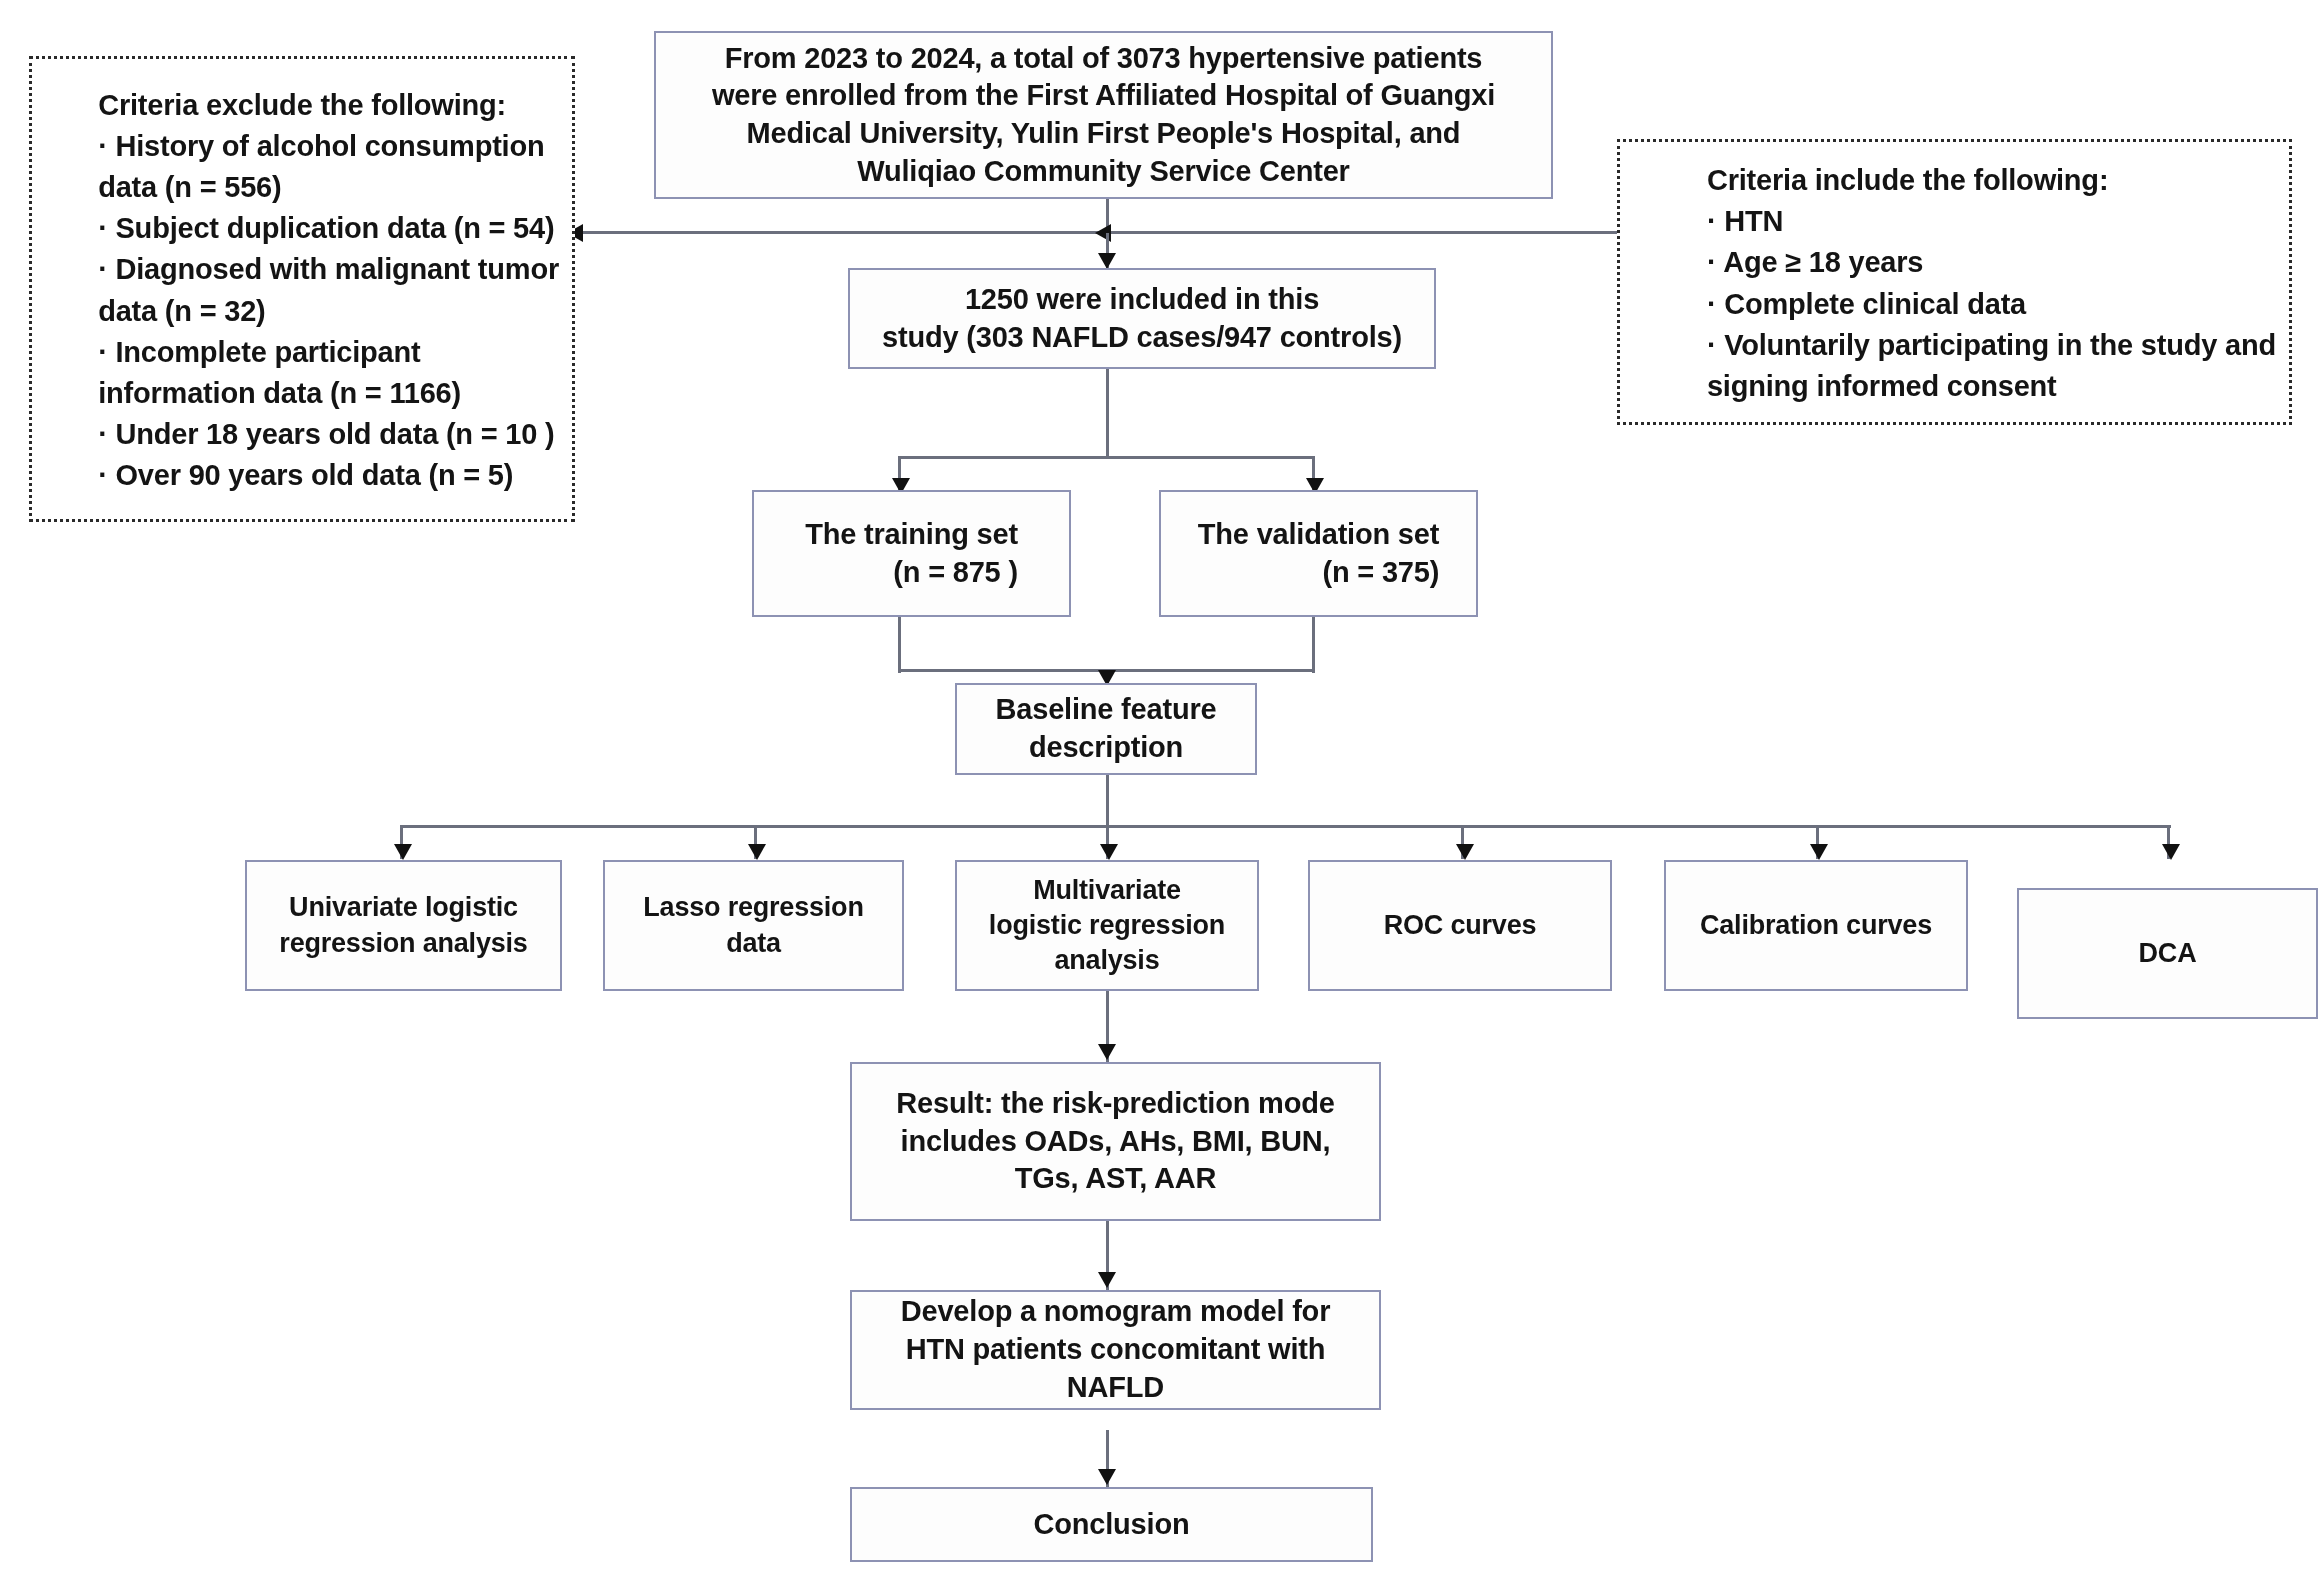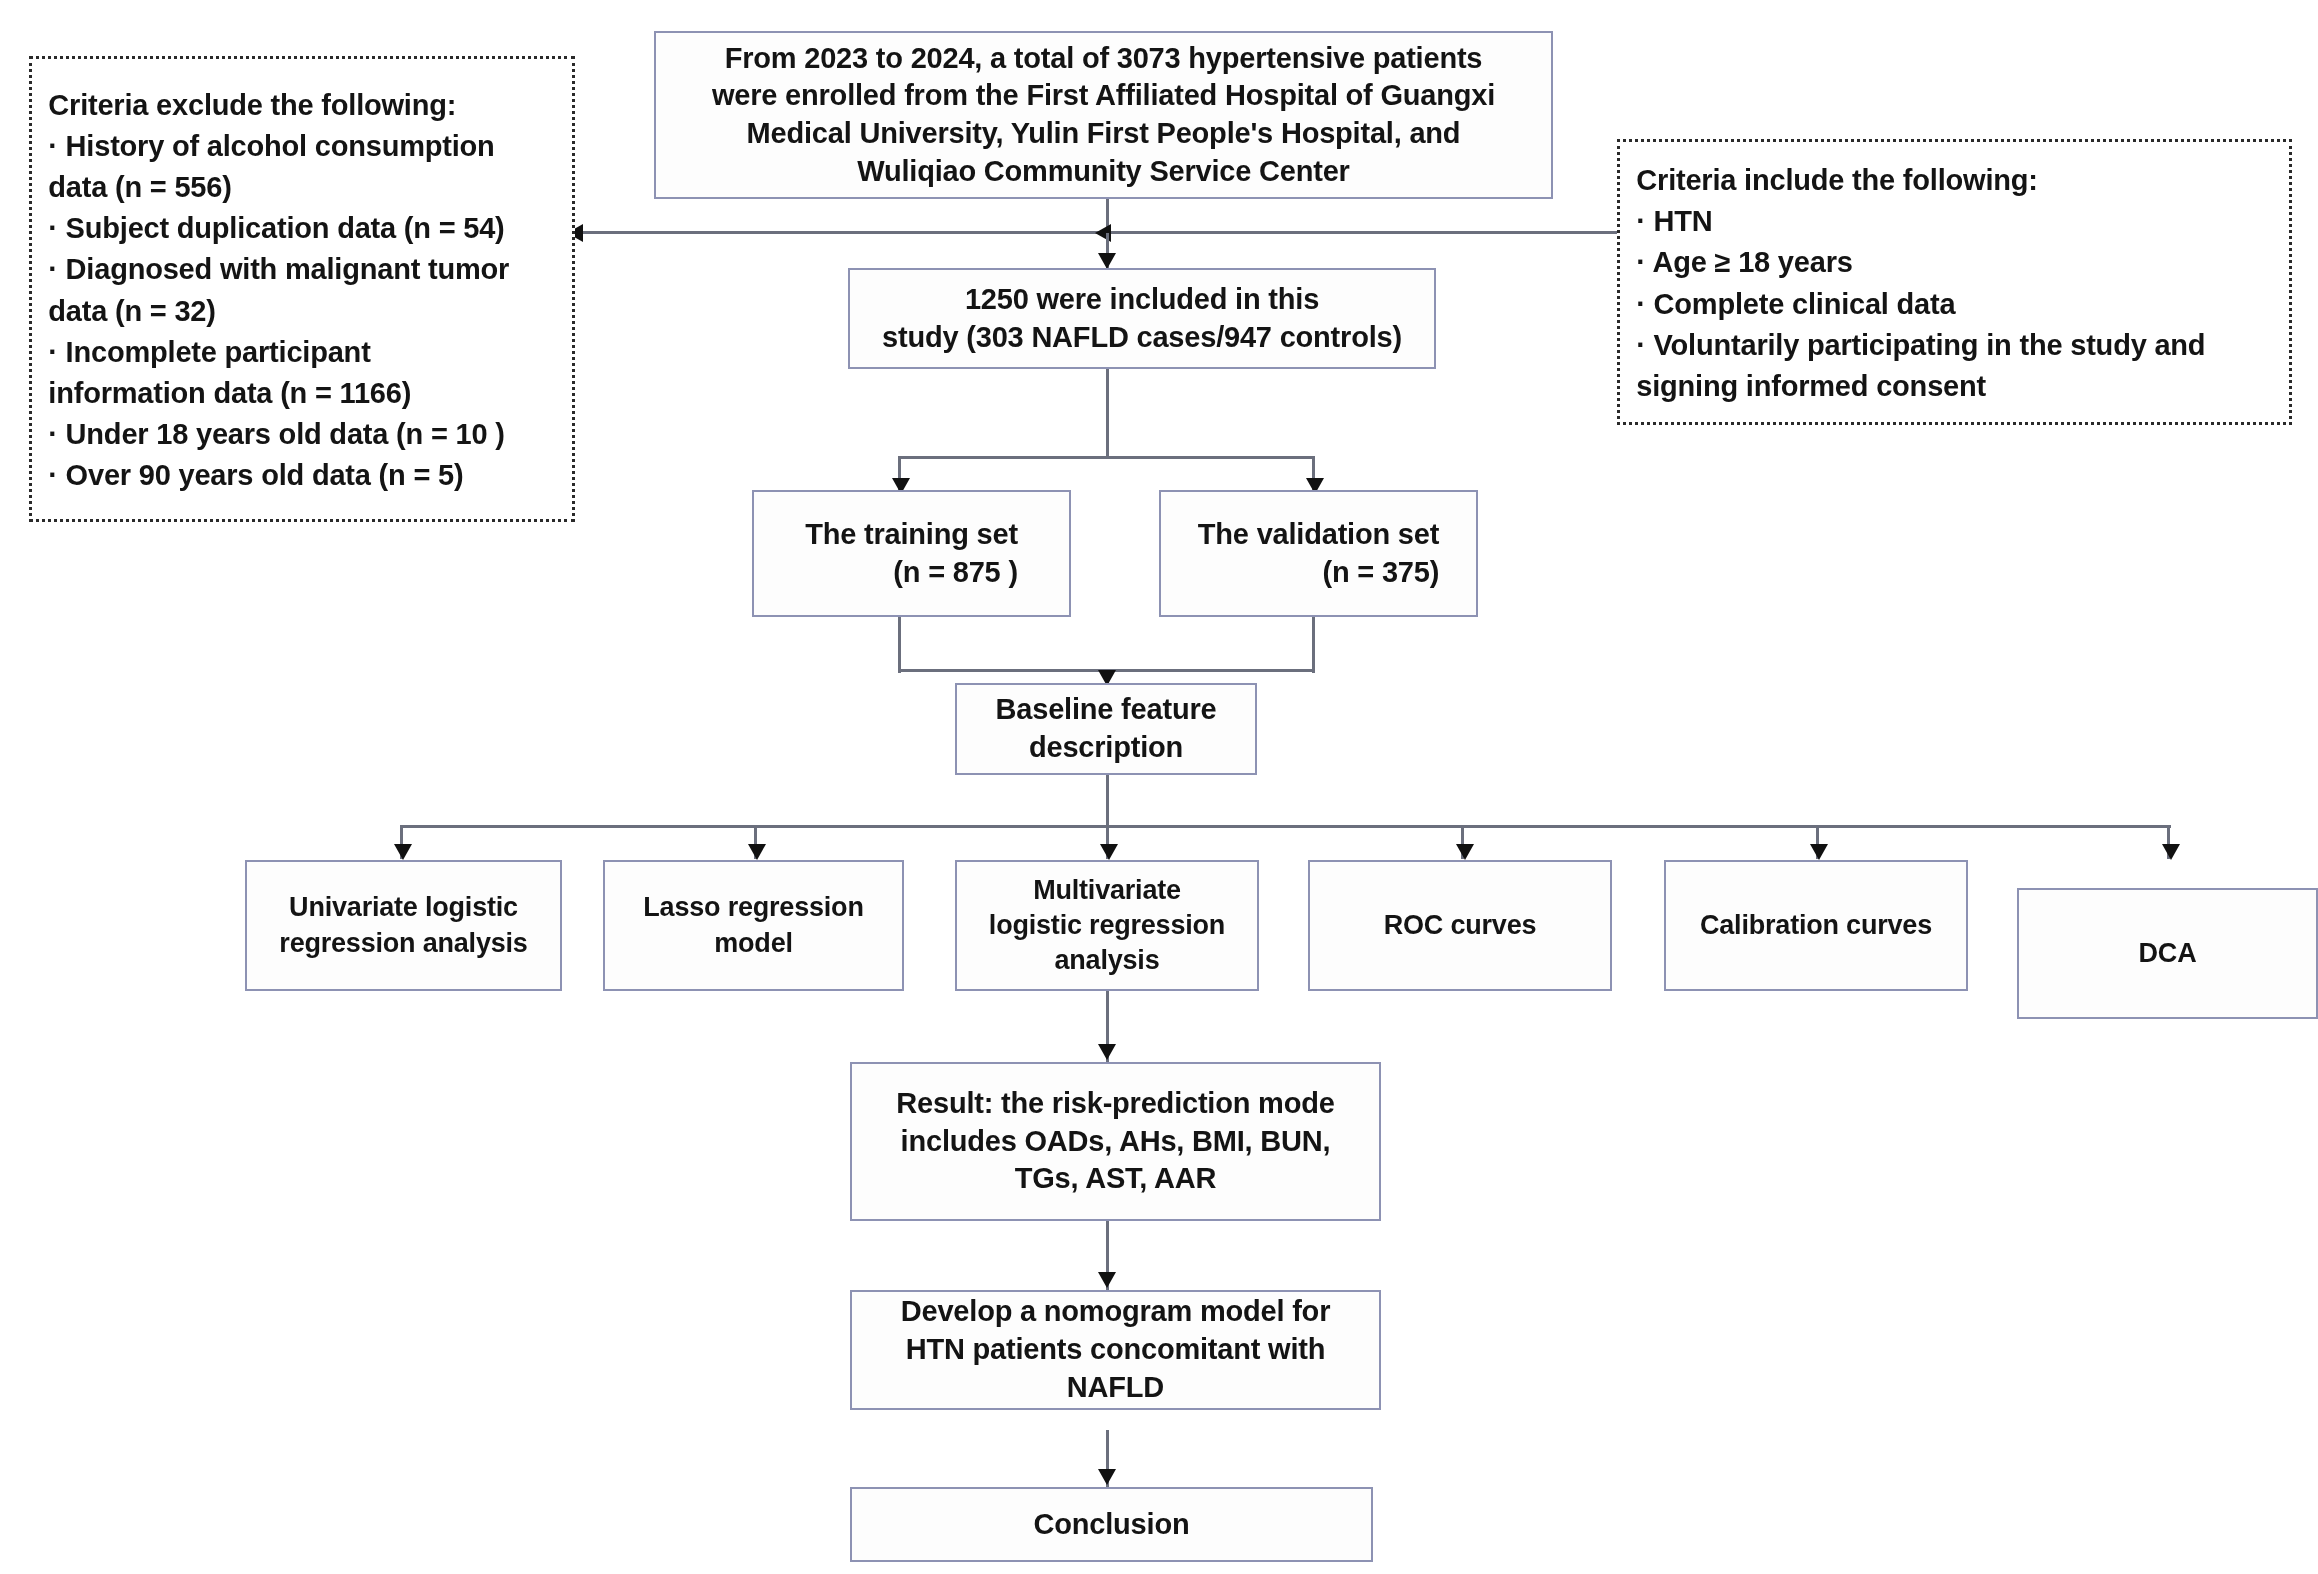--- a/index.html
+++ b/index.html
@@ -70,21 +70,21 @@
     width: 0; height: 0;
     border-top: 9px solid transparent;
     border-bottom: 9px solid transparent;
     border-right: 16.3px solid #111111;
   }
 
   
   .fs-top   { font-size: 29px; }
   .fs-mid   { font-size: 29px; }
   .fs-small { font-size: 27px; }
-  .fs-crit  { font-size: 29px; }
+  .fs-crit  { font-size: 29px; justify-content: flex-end; }
 </style>
 </head>
 <body>
 
 <div id="canvas">
 
   <div class="ln v" style="left:1106px; top:199px; height:37px;"></div>
 
   <div class="ln h" style="left:575px; top:231px; width:1046px;"></div>
   <div class="arrow-left" style="left:567px; top:224px;"></div>
@@ -185,21 +185,21 @@
 description</span>
   </div>
 
   <div class="node fs-small" style="left:245px; top:860px; width:317px; height:131px;">
     <span class="txt">Univariate logistic
 regression analysis</span>
   </div>
 
   <div class="node fs-small" style="left:603px; top:860px; width:301px; height:131px;">
     <span class="txt">Lasso regression
-model</span>
+data</span>
   </div>
 
   <div class="node fs-small" style="left:955px; top:860px; width:304px; height:131px;">
     <span class="txt">Multivariate
 logistic regression
 analysis</span>
   </div>
 
   <div class="node fs-small" style="left:1308px; top:860px; width:304px; height:131px;">
     <span class="txt">ROC curves</span>

